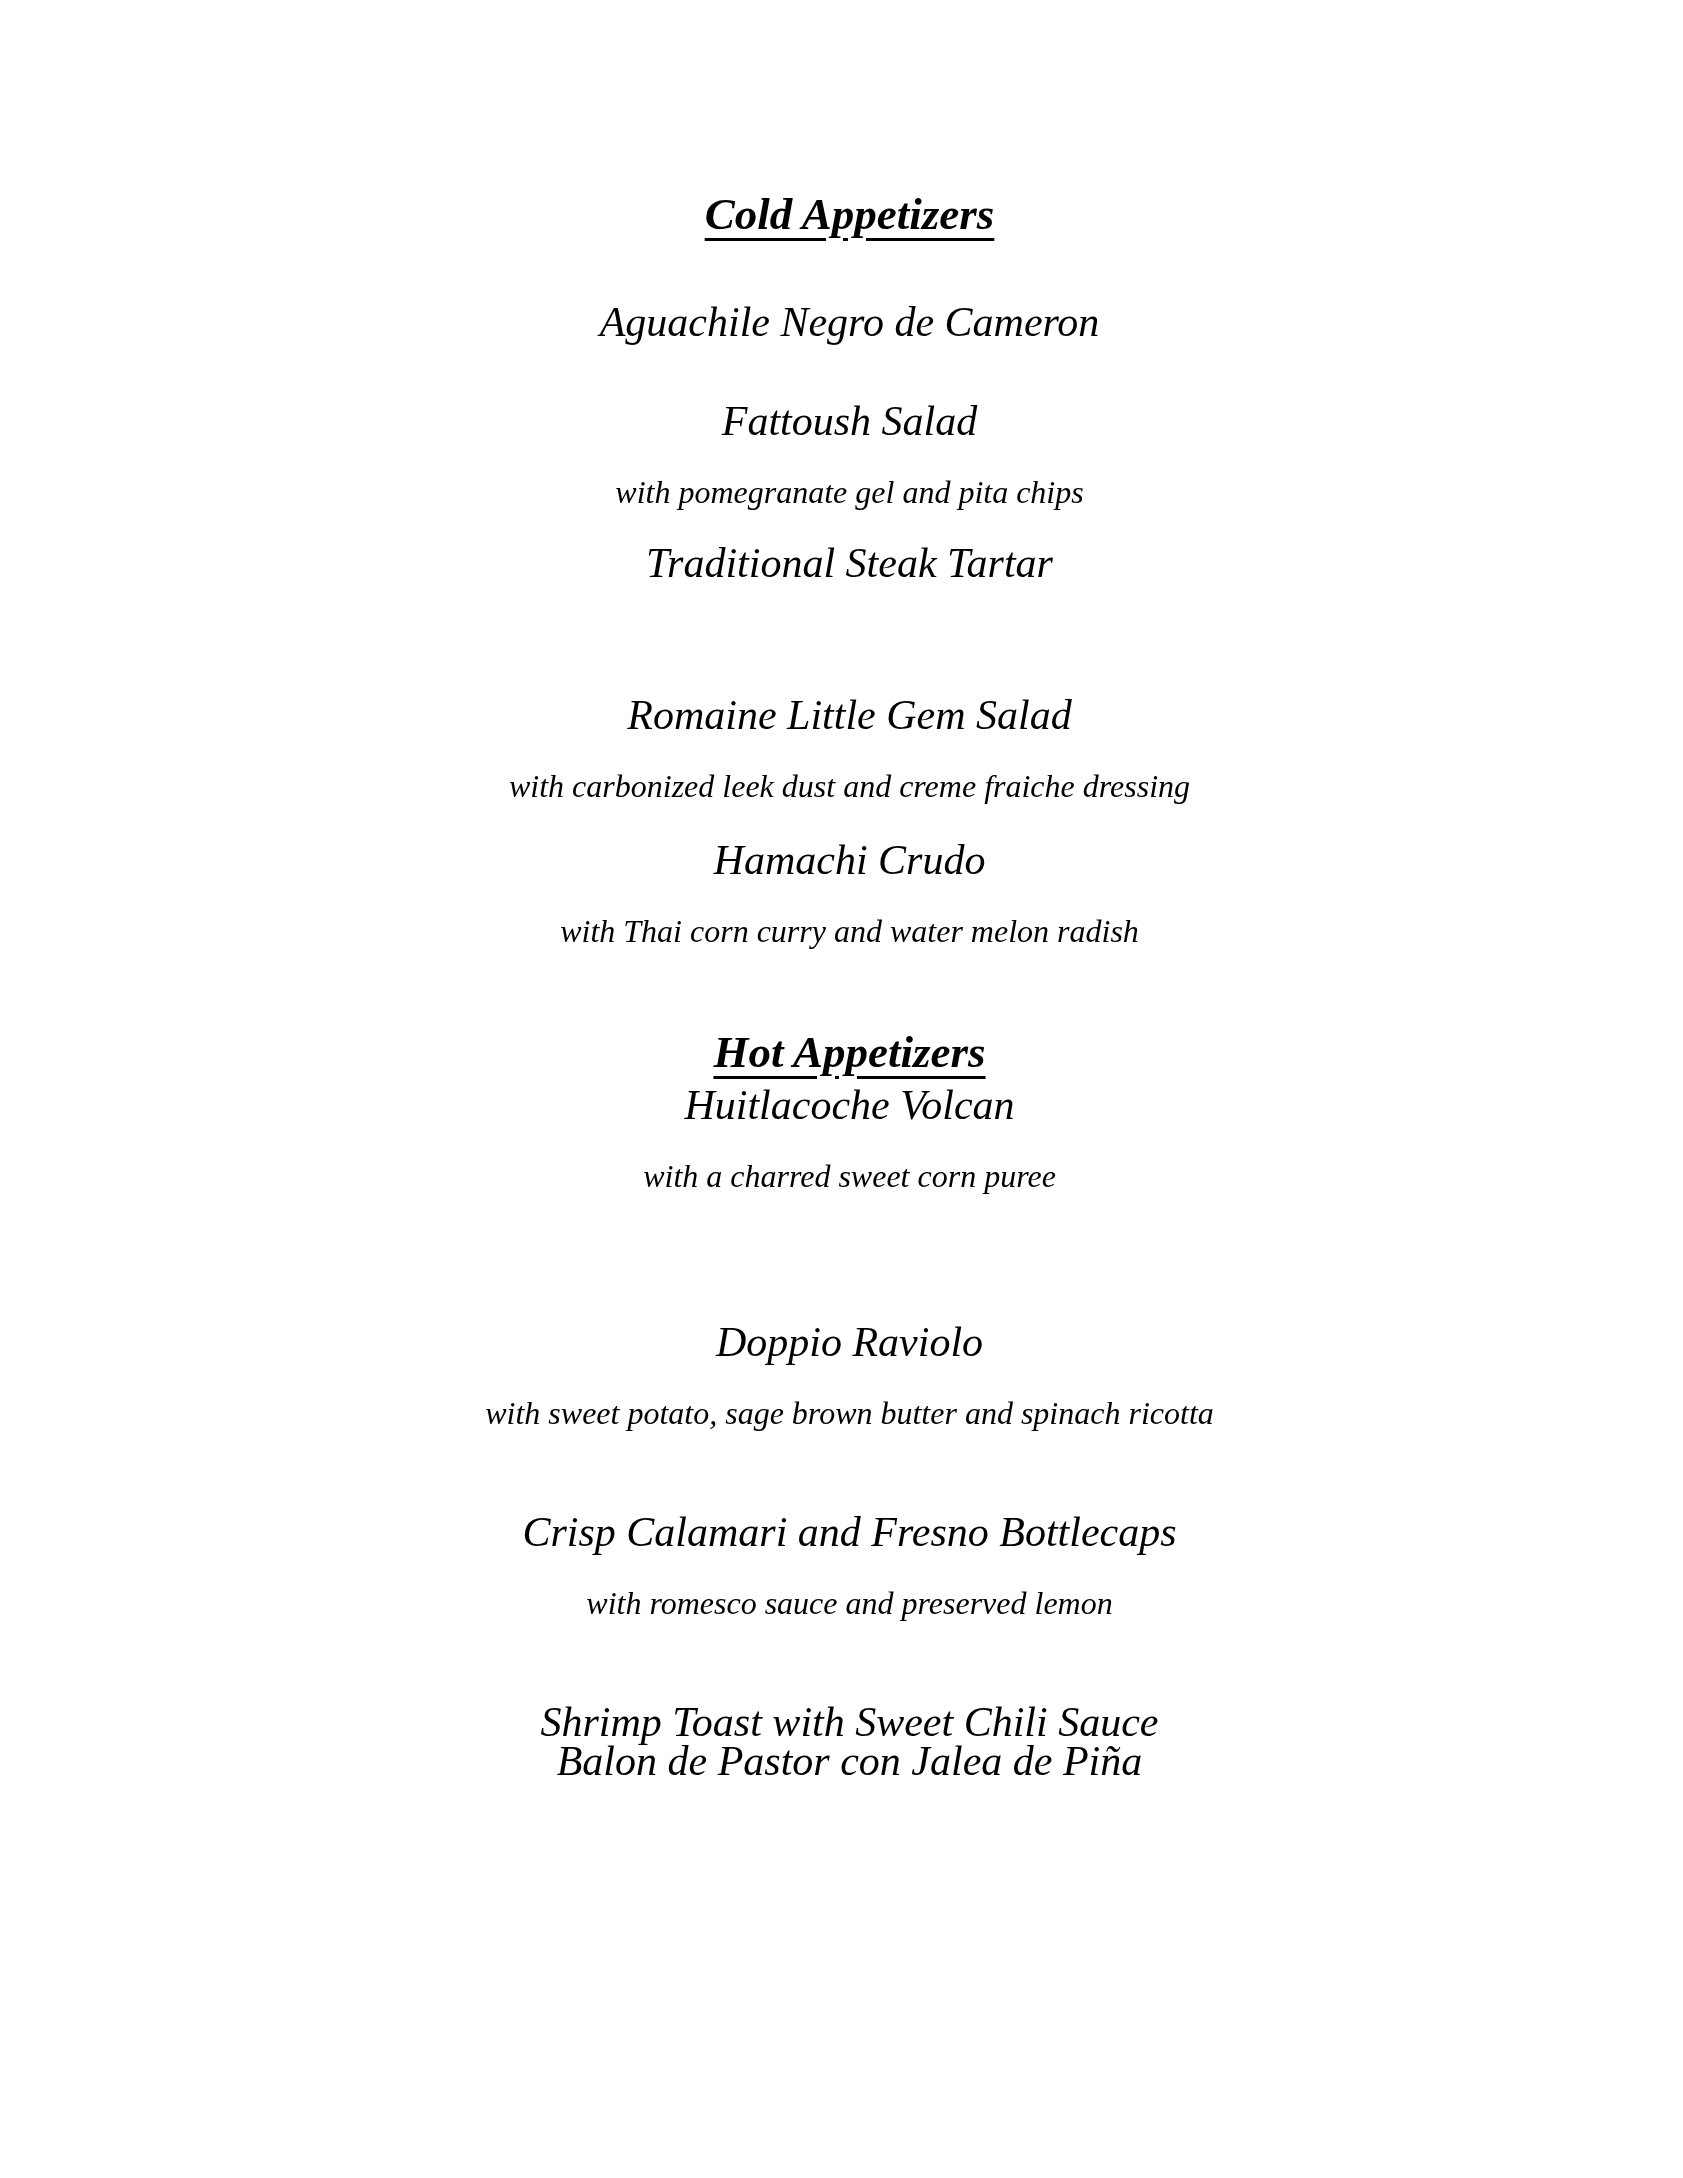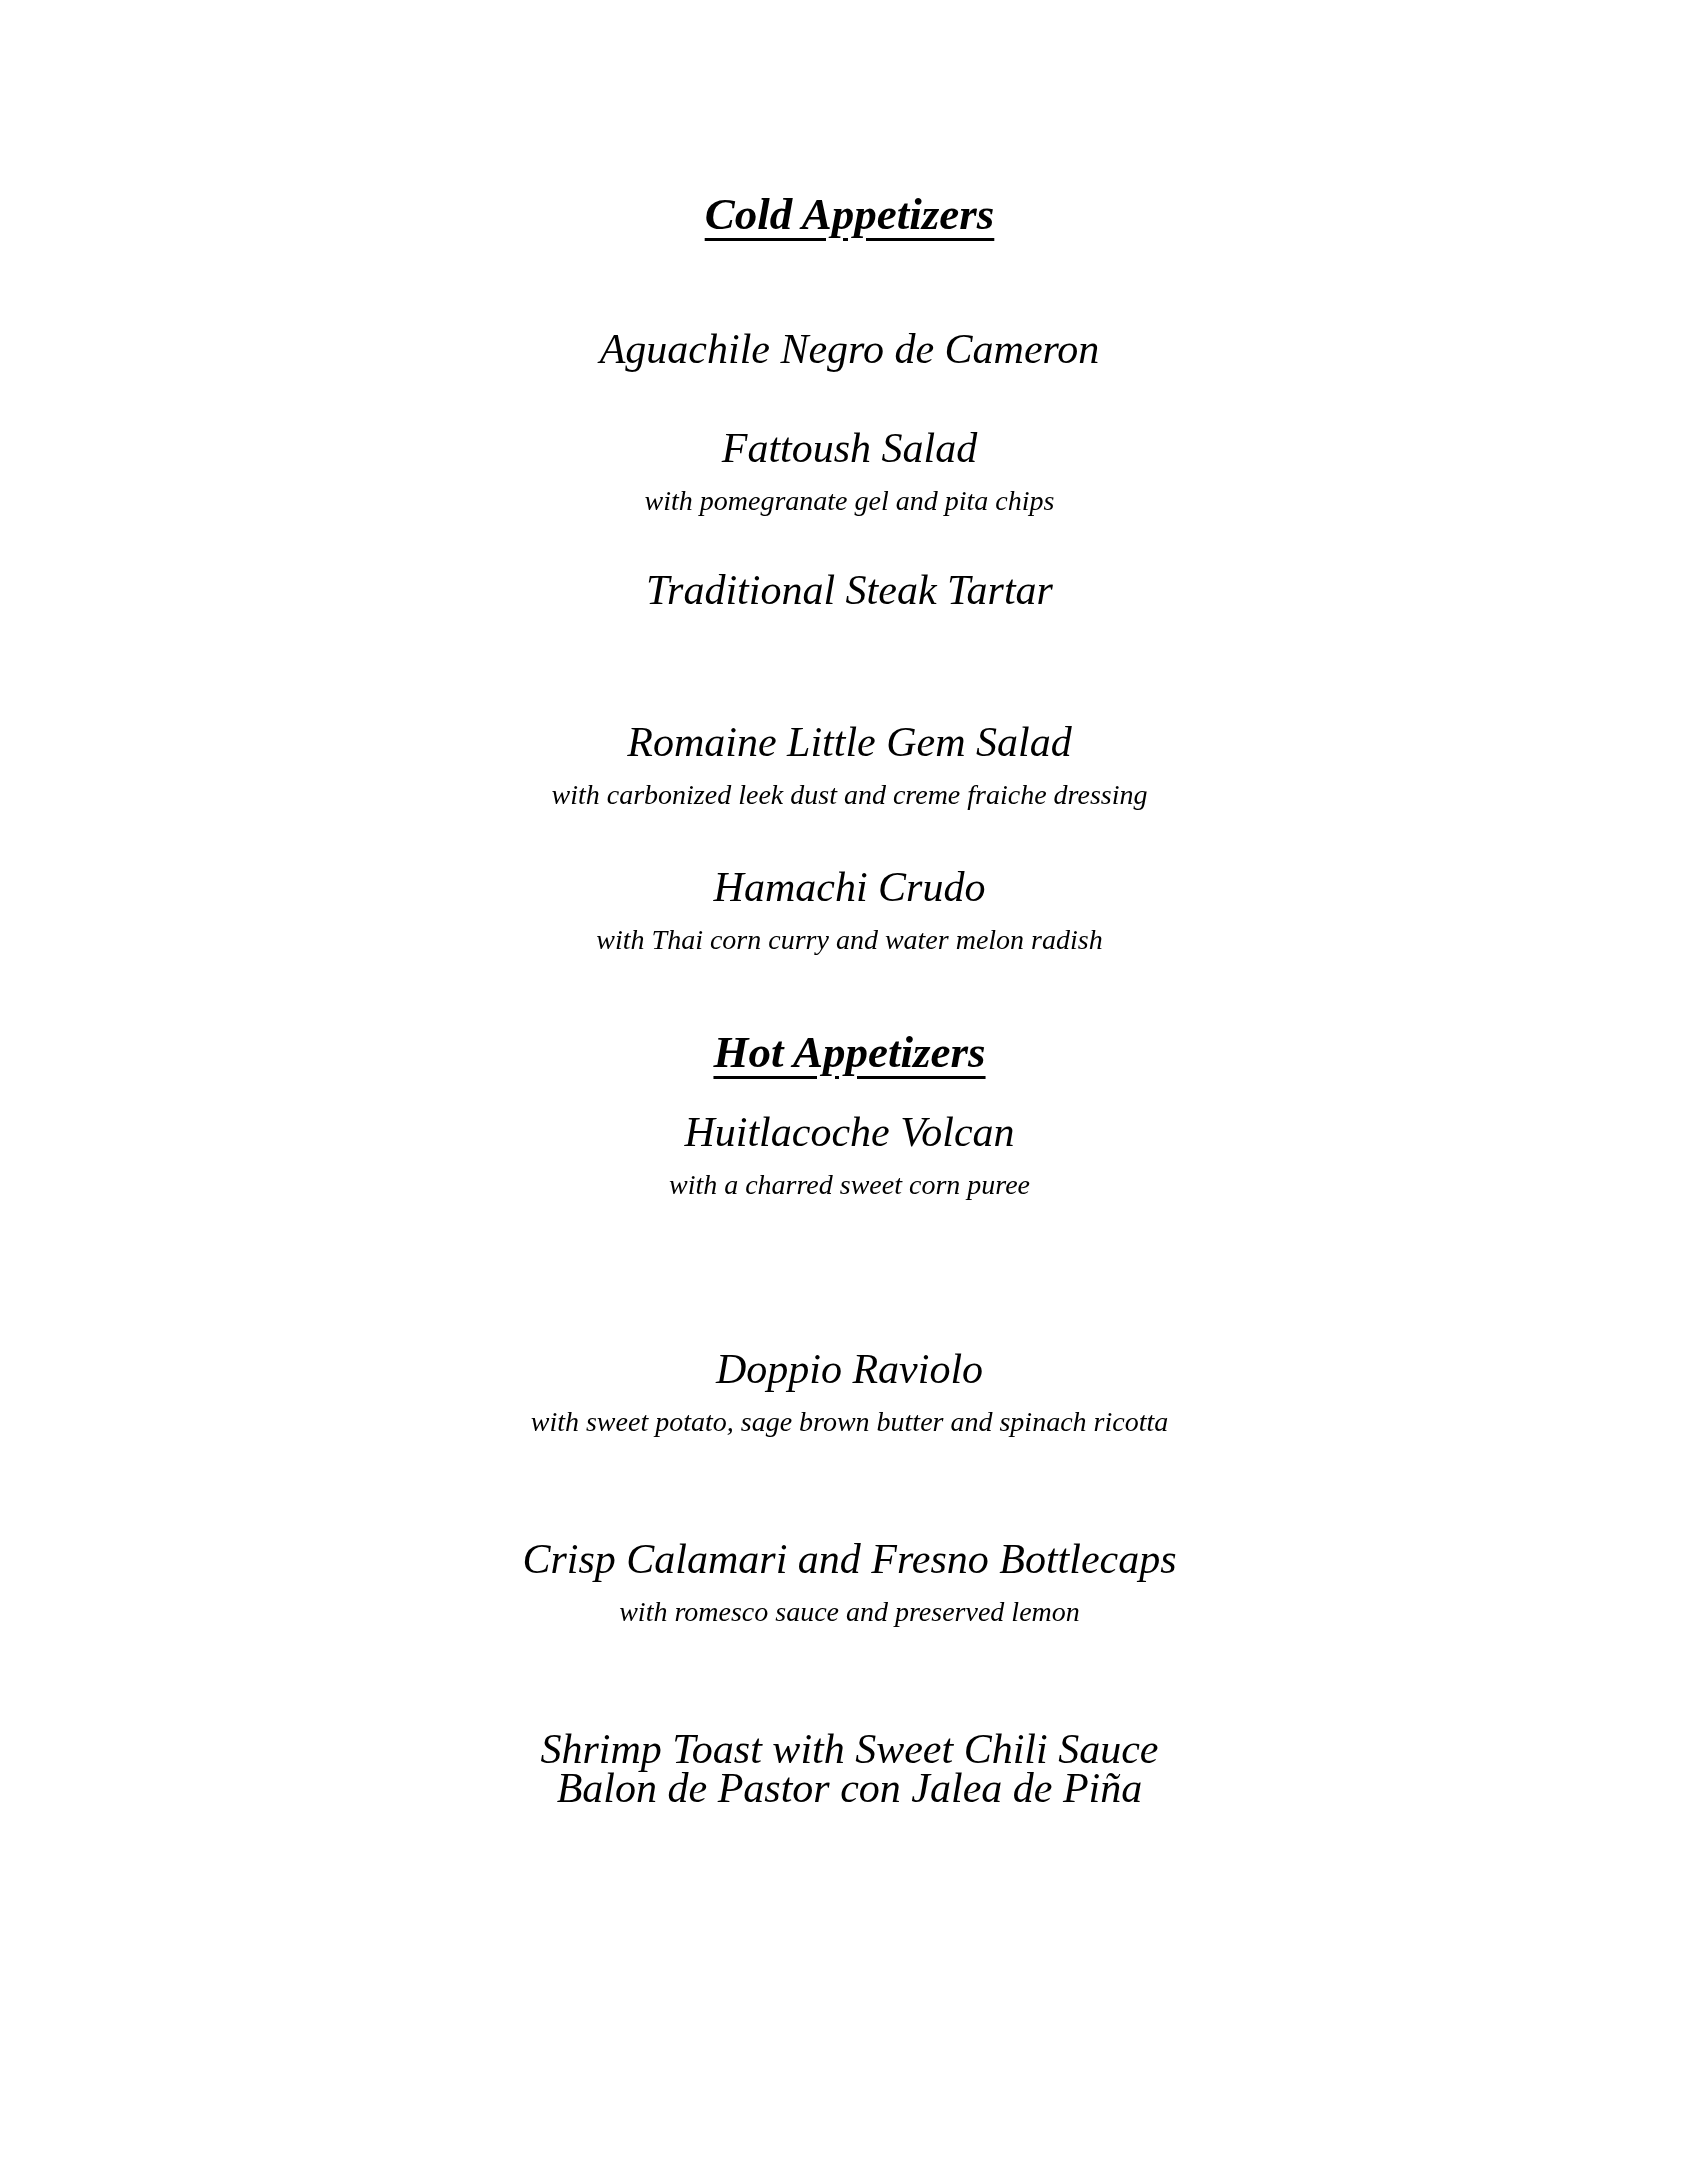--- a/index.html
+++ b/index.html
@@ -32,27 +32,26 @@
   }
   .section-title .underlined {
     text-decoration: underline;
     text-decoration-thickness: 3px;
     text-underline-offset: 9px;
   }
   .item-name {
     font-size: 42px;
     font-weight: normal;
     line-height: 51px;
-    margin-top: 27px;
   }
   .item-desc {
-    font-size: 28px;
+    font-size: 32px;
     font-weight: normal;
     line-height: 44px;
-    margin-top: 5px;
+    margin-top: 23px;
   }
 </style>
 </head>
 <body>
 
 <div class="page">
 
   <h2 class="line section-title" style="top:188px">
     <span class="underlined">Cold Appetizers</span>
   </h2>

